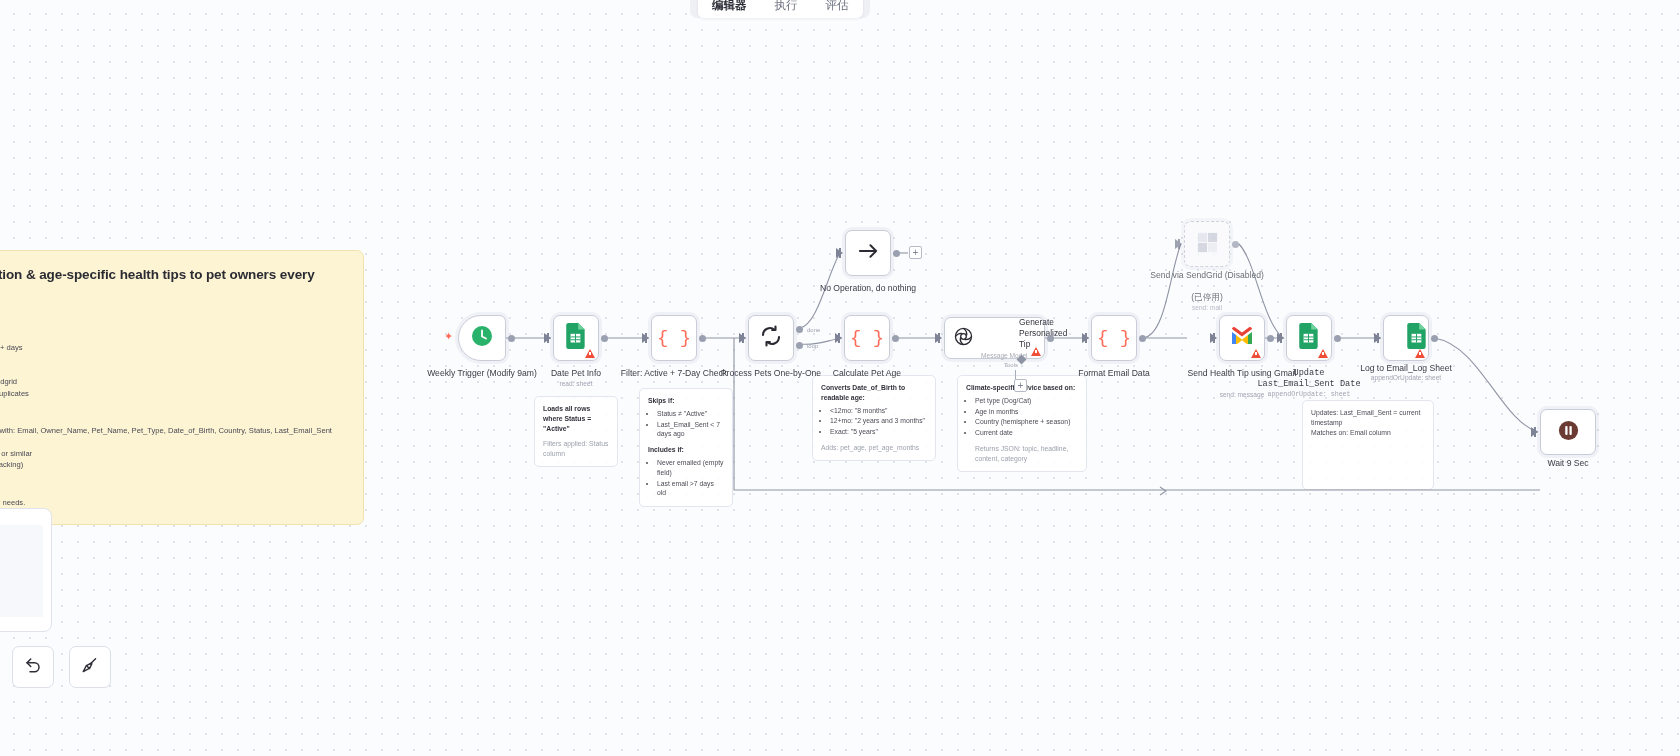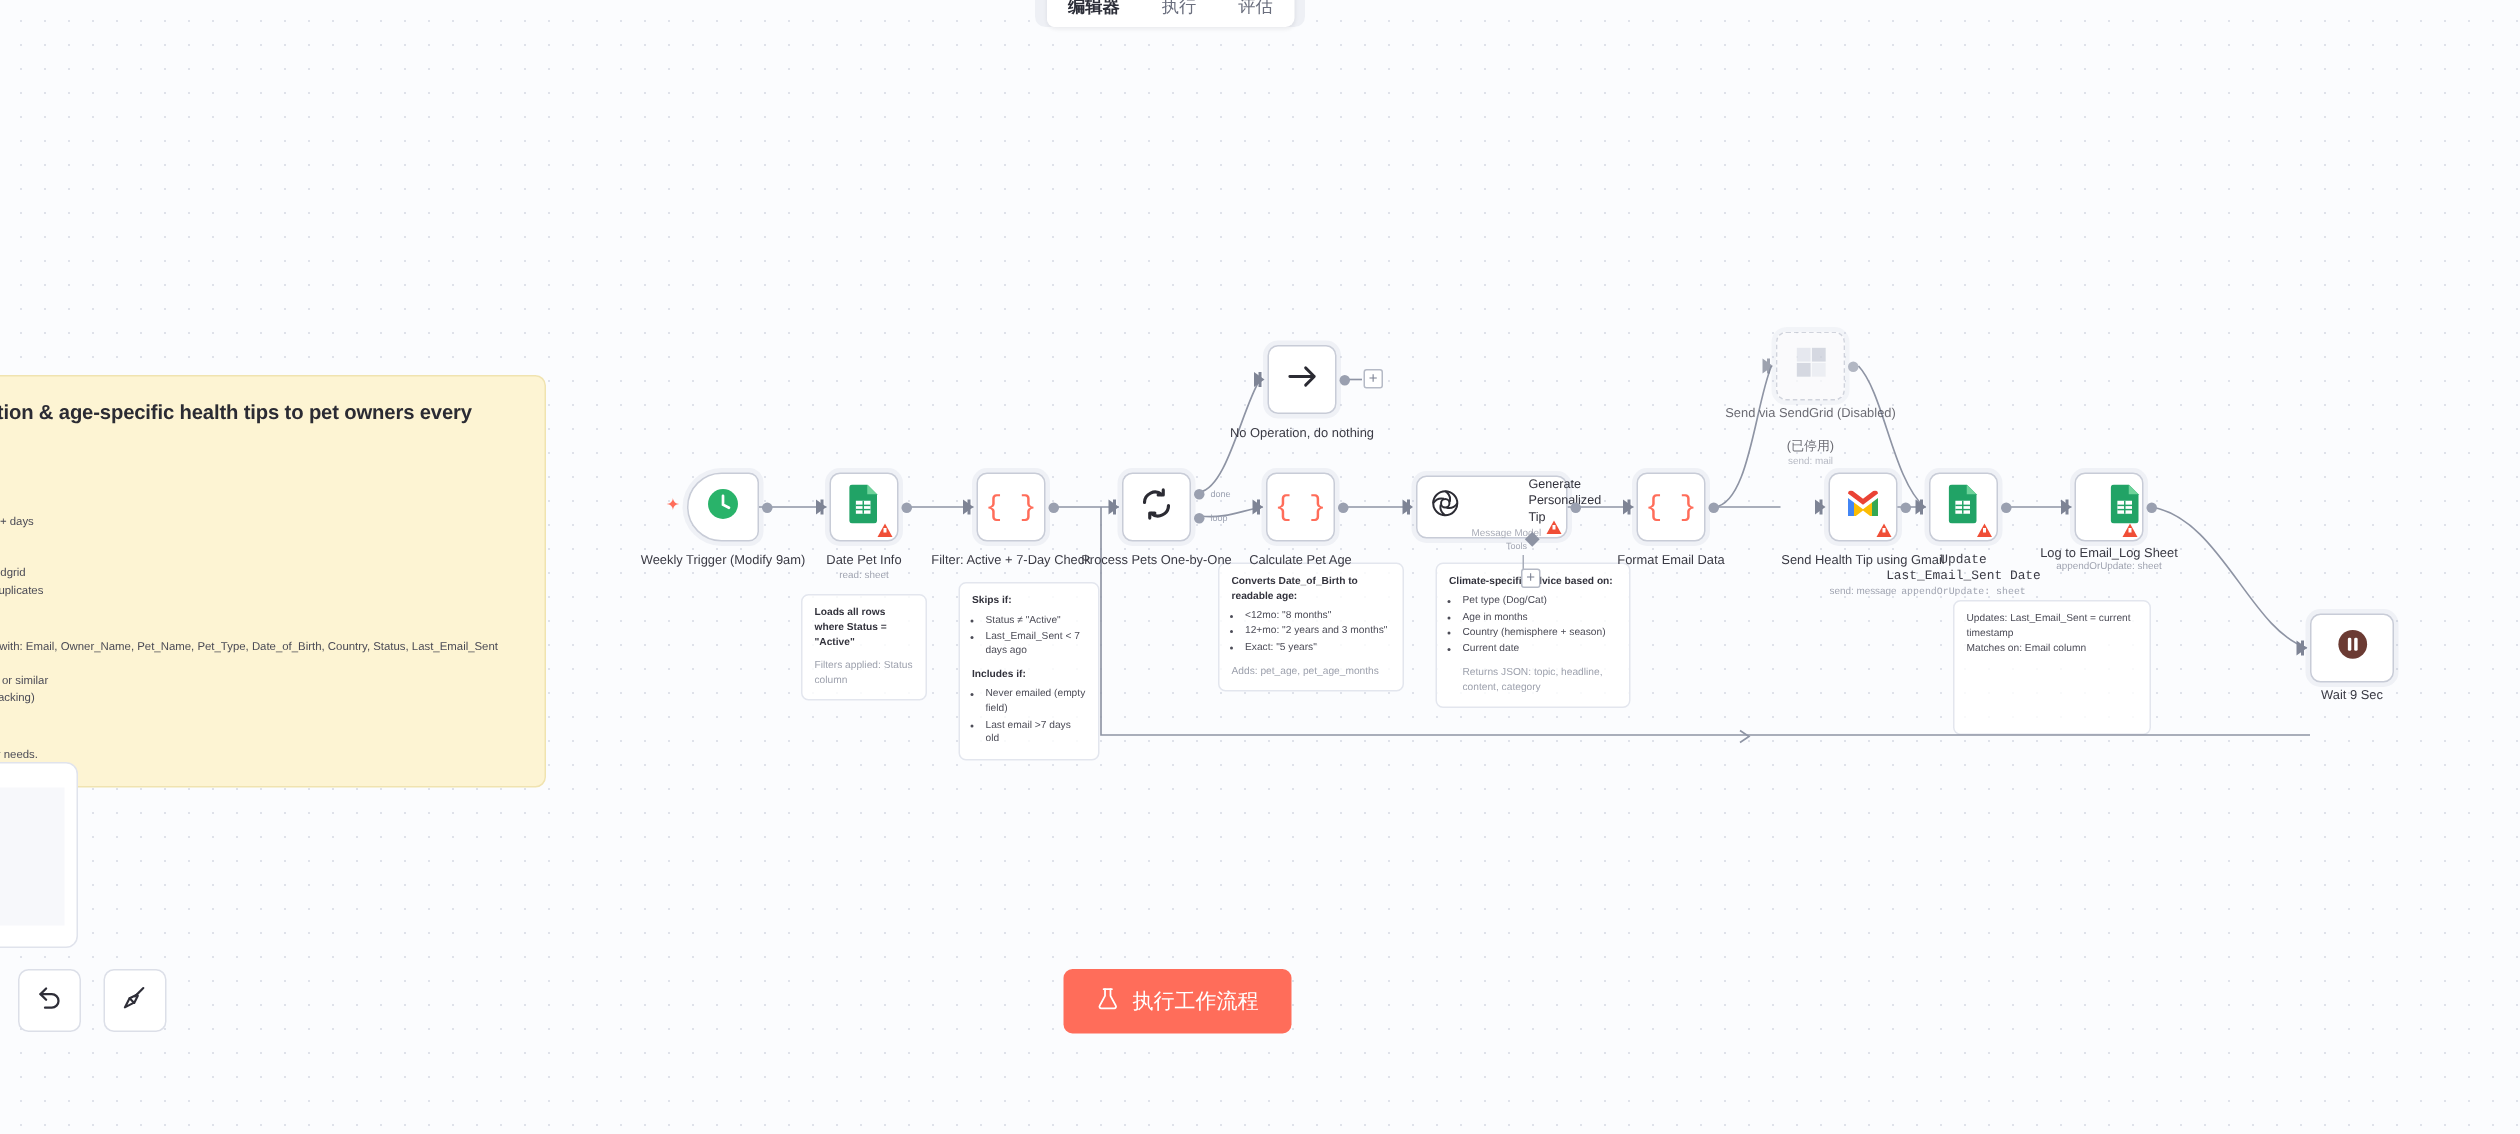--- a/index.html
+++ b/index.html
@@ -615,29 +615,20 @@
   <div class="btn-sq" style="left:69px;top:646px;">
     <span>
       <svg width="18" height="18" viewBox="0 0 24 24" fill="none" stroke="#2e2e38" stroke-width="1.9" stroke-linecap="round" stroke-linejoin="round">
           <path d="M19.4 3.6L12 11"></path>
           <path d="M13.6 9.5l-6.4 3.2 4.1 4.1L14.5 10.4z"></path>
           <path d="M7.2 12.7L3 20.8l8.1-4.2"></path>
         </svg>
     </span>
   </div>
 
-  <button class="exec-btn">
-    <span>
-      <svg width="15" height="16" viewBox="0 0 20 22" fill="none" stroke="#fff" stroke-width="1.6" stroke-linecap="round" stroke-linejoin="round">
-          <path d="M7.5 2v6.2L2.6 17.2A1.6 1.6 0 0 0 4 19.6h12a1.6 1.6 0 0 0 1.4-2.4L12.5 8.2V2"></path>
-          <path d="M6.2 2h7.6"></path>
-        </svg>
-    </span>
-    <span>执行工作流程</span>
-  </button>
 
   <div class="tabbar-bg"></div>
   <div class="tabbar">
     <div class="tab active">编辑器</div>
     <div class="tab">执行</div>
     <div class="tab">评估</div>
   </div>
 
 </div>
 

